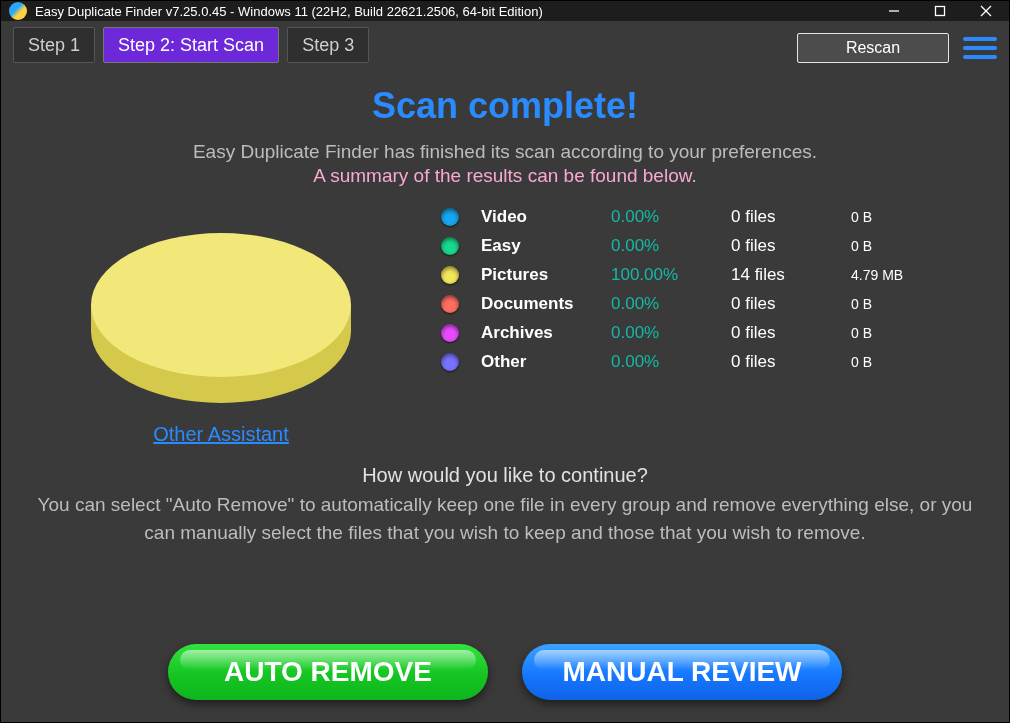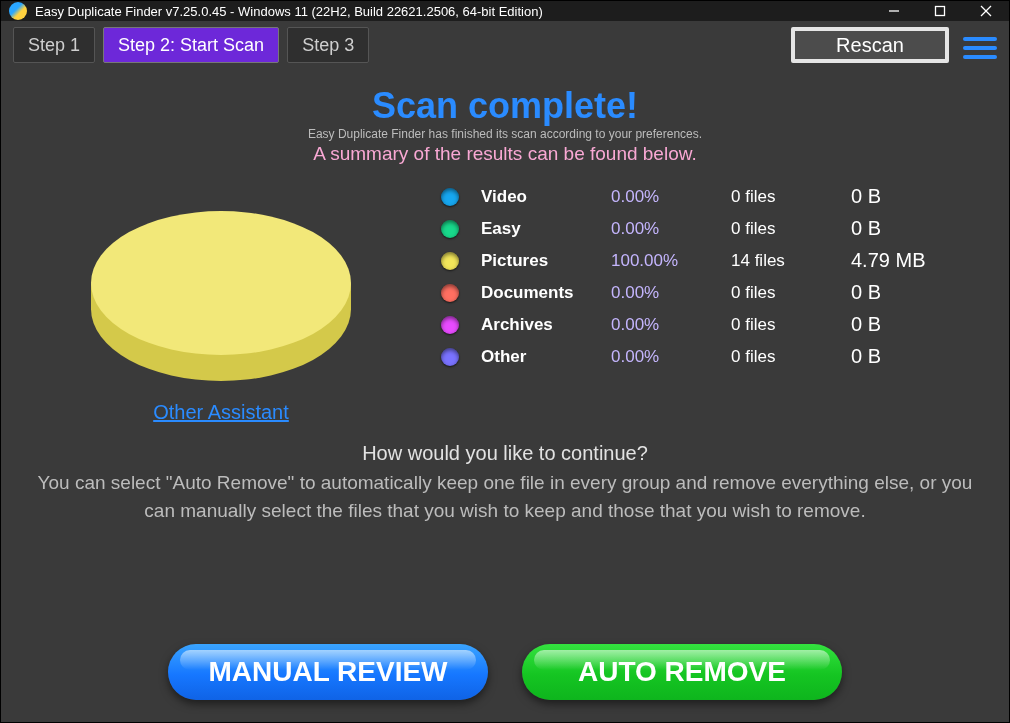--- a/index.html
+++ b/index.html
@@ -9,40 +9,40 @@
   .titlebar .appicon{width:18px;height:18px;margin:0 8px 0 8px;border-radius:50%;background:linear-gradient(135deg,#2aa6ff 40%,#ffd23f 60%);display:flex;align-items:center;justify-content:center;}
   .titlebar .title{flex:0 0 auto;}
   .titlebar .spacer{flex:1;}
   .winbtn{width:46px;height:32px;display:flex;align-items:center;justify-content:center;color:#fff;}
   .winbtn svg{stroke:#fff;}
   
   .toolbar{height:42px;display:flex;align-items:flex-end;padding:0 12px;gap:8px;}
   .step{height:34px;padding:0 14px;display:flex;align-items:center;font-size:18px;color:#cfcfcf;background:#2f2f2f;border:1px solid #555;border-radius:2px;margin-top:3px;}
   .step.active{background:#6d28d9;border:1px solid #777;color:#fff;}
   .toolbar .spacer{flex:1;}
-  .topbtn{height:28px;width:150px;background:#4c4c4c;border:4px solid #e5e5e5;border-radius:2px;color:#fff;display:flex;align-items:center;justify-content:center;font-size:20px;margin-top:3px;}
+  .topbtn{height:28px;width:150px;background:#4c4c4c;border:1px solid #e5e5e5;border-radius:2px;color:#fff;display:flex;align-items:center;justify-content:center;font-size:16px;margin-top:3px;}
   .hamburger{width:34px;height:30px;display:flex;flex-direction:column;justify-content:center;gap:5px;margin-left:6px;margin-top:3px;}
   .hamburger span{height:4px;background:#2a8bff;border-radius:2px;}
   
   .content{flex:1;display:flex;flex-direction:column;align-items:center;color:#e2e2e2;position:relative;}
   .heading{color:#2a8bff;font-size:36px;font-weight:bold;margin-top:22px;}
-  .sub1{font-size:12px;color:#bcbcbc;}
+  .sub1{font-size:19px;color:#bcbcbc;margin-top:14px;}
   .sub2{font-size:19px;color:#f9a8d4;margin-top:2px;}
   
   .midrow{width:100%;display:flex;flex-direction:row;margin-top:14px;}
   .piewrap{width:440px;display:flex;flex-direction:column;align-items:center;}
   .piewrap svg{width:310px;height:220px;}
   .openassist{color:#2a8bff;text-decoration:underline;font-size:20px;margin-top:2px;}
   .table{flex:1;display:flex;flex-direction:column;gap:9px;padding-top:6px;padding-right:40px;}
   .row{display:flex;align-items:center;}
   .dot{width:18px;height:18px;border-radius:50%;margin-right:22px;box-shadow:0 2px 4px rgba(0,0,0,0.5) inset,0 1px 2px rgba(0,0,0,0.6);}
   .cat{width:130px;font-weight:bold;font-size:17px;color:#fff;}
-  .pct{width:120px;font-size:17px;color:#c4b5fd;}
+  .pct{width:120px;font-size:17px;color:#14b8a6;}
   .files{width:120px;font-size:17px;color:#fff;}
-  .size{width:100px;font-size:20px;color:#fff;}
+  .size{width:100px;font-size:14px;color:#fff;}
   
   .contQ{font-size:20px;color:#e2e2e2;margin-top:18px;}
   .contTxt{font-size:19px;color:#bcbcbc;text-align:center;margin:4px 36px 0 36px;line-height:1.45;}
   
   .bigbtns{position:absolute;bottom:22px;left:0;right:0;display:flex;justify-content:center;gap:34px;}
   .bigbtn{width:320px;height:56px;border-radius:28px;display:flex;align-items:center;justify-content:center;font-size:28px;font-weight:bold;color:#fff;position:relative;box-shadow:0 4px 8px rgba(0,0,0,0.5);}
   .bigbtn.green{background:linear-gradient(180deg,#34e23f 0%,#15c522 55%,#0eb51d 100%);}
   .bigbtn.blue{background:linear-gradient(180deg,#3aa4ff 0%,#1677ff 55%,#0f63e6 100%);}
   .bigbtn::after{content:"";position:absolute;left:12px;right:12px;top:6px;height:20px;border-radius:20px;background:linear-gradient(180deg,rgba(255,255,255,0.55),rgba(255,255,255,0));pointer-events:none;}
   
@@ -146,18 +146,18 @@
           <div class="files">0 files</div>
           <div class="size">0 B</div>
         </div>
       </div>
     </div>
 
     <div class="contQ">How would you like to continue?</div>
     <div class="contTxt">You can select "Auto Remove" to automatically keep one file in every group and remove everything else, or you can manually select the files that you wish to keep and those that you wish to remove.</div>
 
     <div class="bigbtns">
+      <div class="bigbtn green">AUTO REMOVE</div>
       <div class="bigbtn blue">MANUAL REVIEW</div>
-      <div class="bigbtn green">AUTO REMOVE</div>
     </div>
   </div>
 
 </div>
 
 </body></html>

